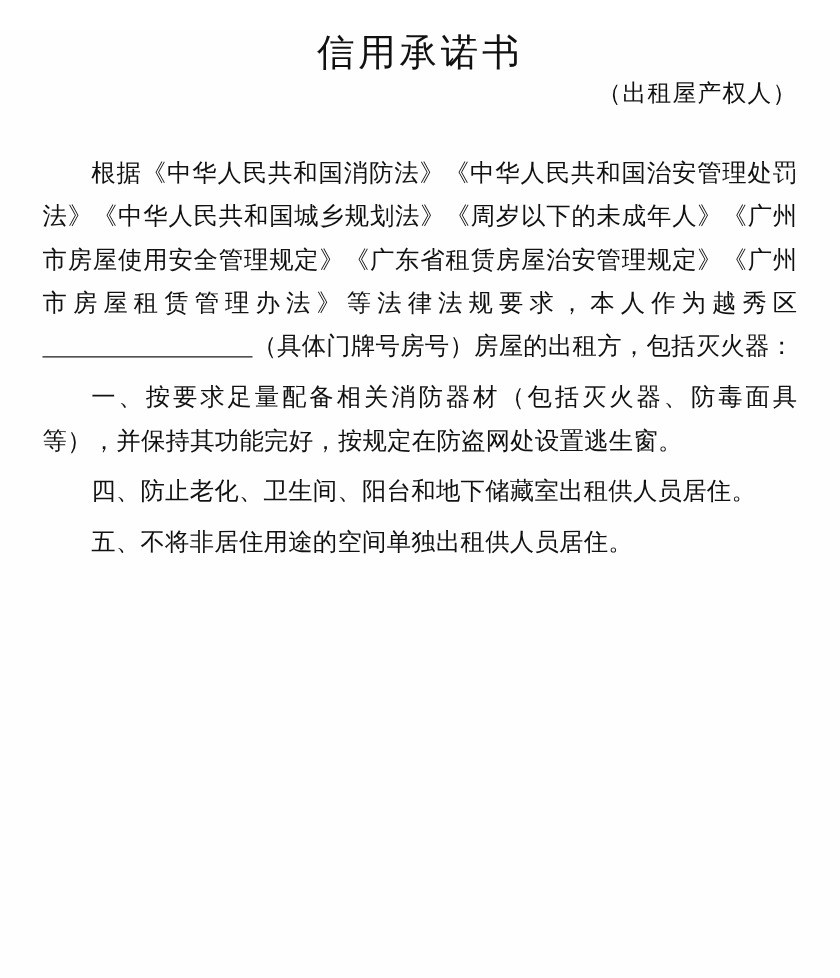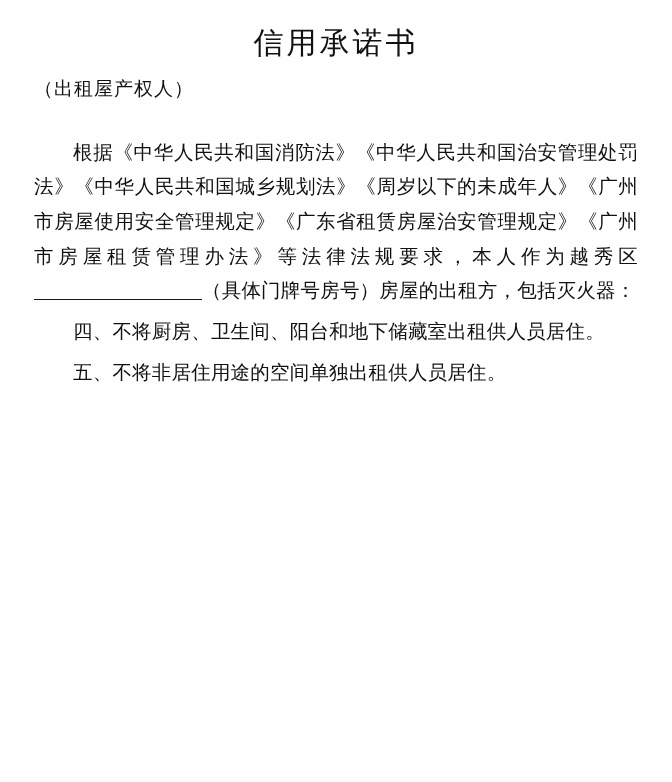--- a/index.html
+++ b/index.html
@@ -24,22 +24,21 @@
   }
   .doc-title {
     margin-top: 24px;
     text-align: center;
     font-size: 30px;
     font-weight: normal;
     letter-spacing: 3px;
     line-height: 1.25;
   }
   .doc-subtitle {
-    margin-top: 14px;
-    text-align: left;
+    text-align: right;
     font-size: 19px;
     letter-spacing: 1px;
   }
   .body-block {
     margin-top: 34px;
   }
   p.para {
     margin: 0 0 2px 0;
     font-size: 19.5px;
     line-height: 1.78;
@@ -67,18 +66,19 @@
 <div class="page">
 
   <div class="doc-title">信用承诺书</div>
   <div class="doc-subtitle">（出租屋产权人）</div>
 
   <div class="body-block">
 
     <p class="para indent"><span>根据《中华人民共和国消防法》《中华人民共和国治安管理处罚法》《中华人民共和国城乡规划法》《周岁以下的未成年人》《广州市房屋使用安全管理规定》《广东省租赁房屋治安管理规定》《广州市房屋租赁管理办法》等法律法规要求，本人作为越秀区</span><span class="blank-line"></span><span>（具体门牌号房号）房屋的出租方，包括灭火器：</span></p>
 
     <div class="items">
-      <p class="para indent">四、不将厨房、卫生间、阳台和地下储藏室出租供人员居住。</p>
+      <p class="para indent">一、按要求足量配备相关消防器材（包括灭火器、防毒面具等），并保持其功能完好，按规定在防盗网处设置逃生窗。</p>
+      <p class="para indent">四、防止老化、卫生间、阳台和地下储藏室出租供人员居住。</p>
       <p class="para indent">五、不将非居住用途的空间单独出租供人员居住。</p>
     </div>
 
   </div>
 </div>
 
 </body></html>

